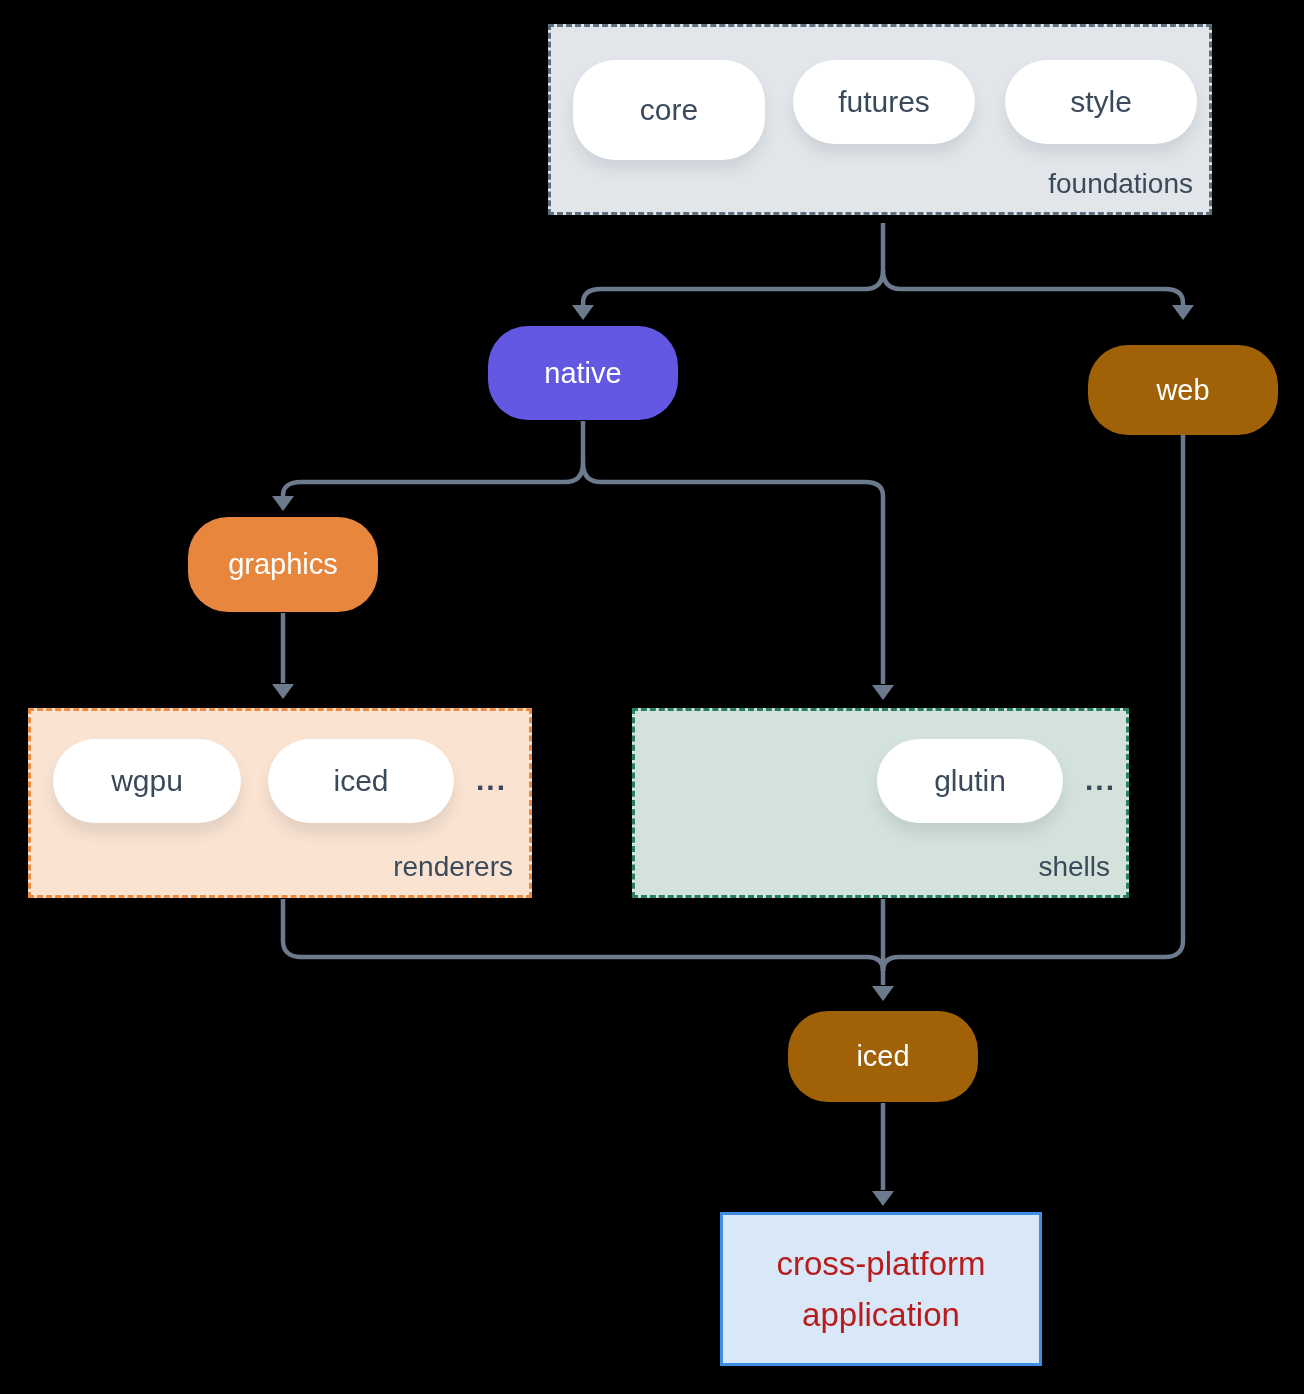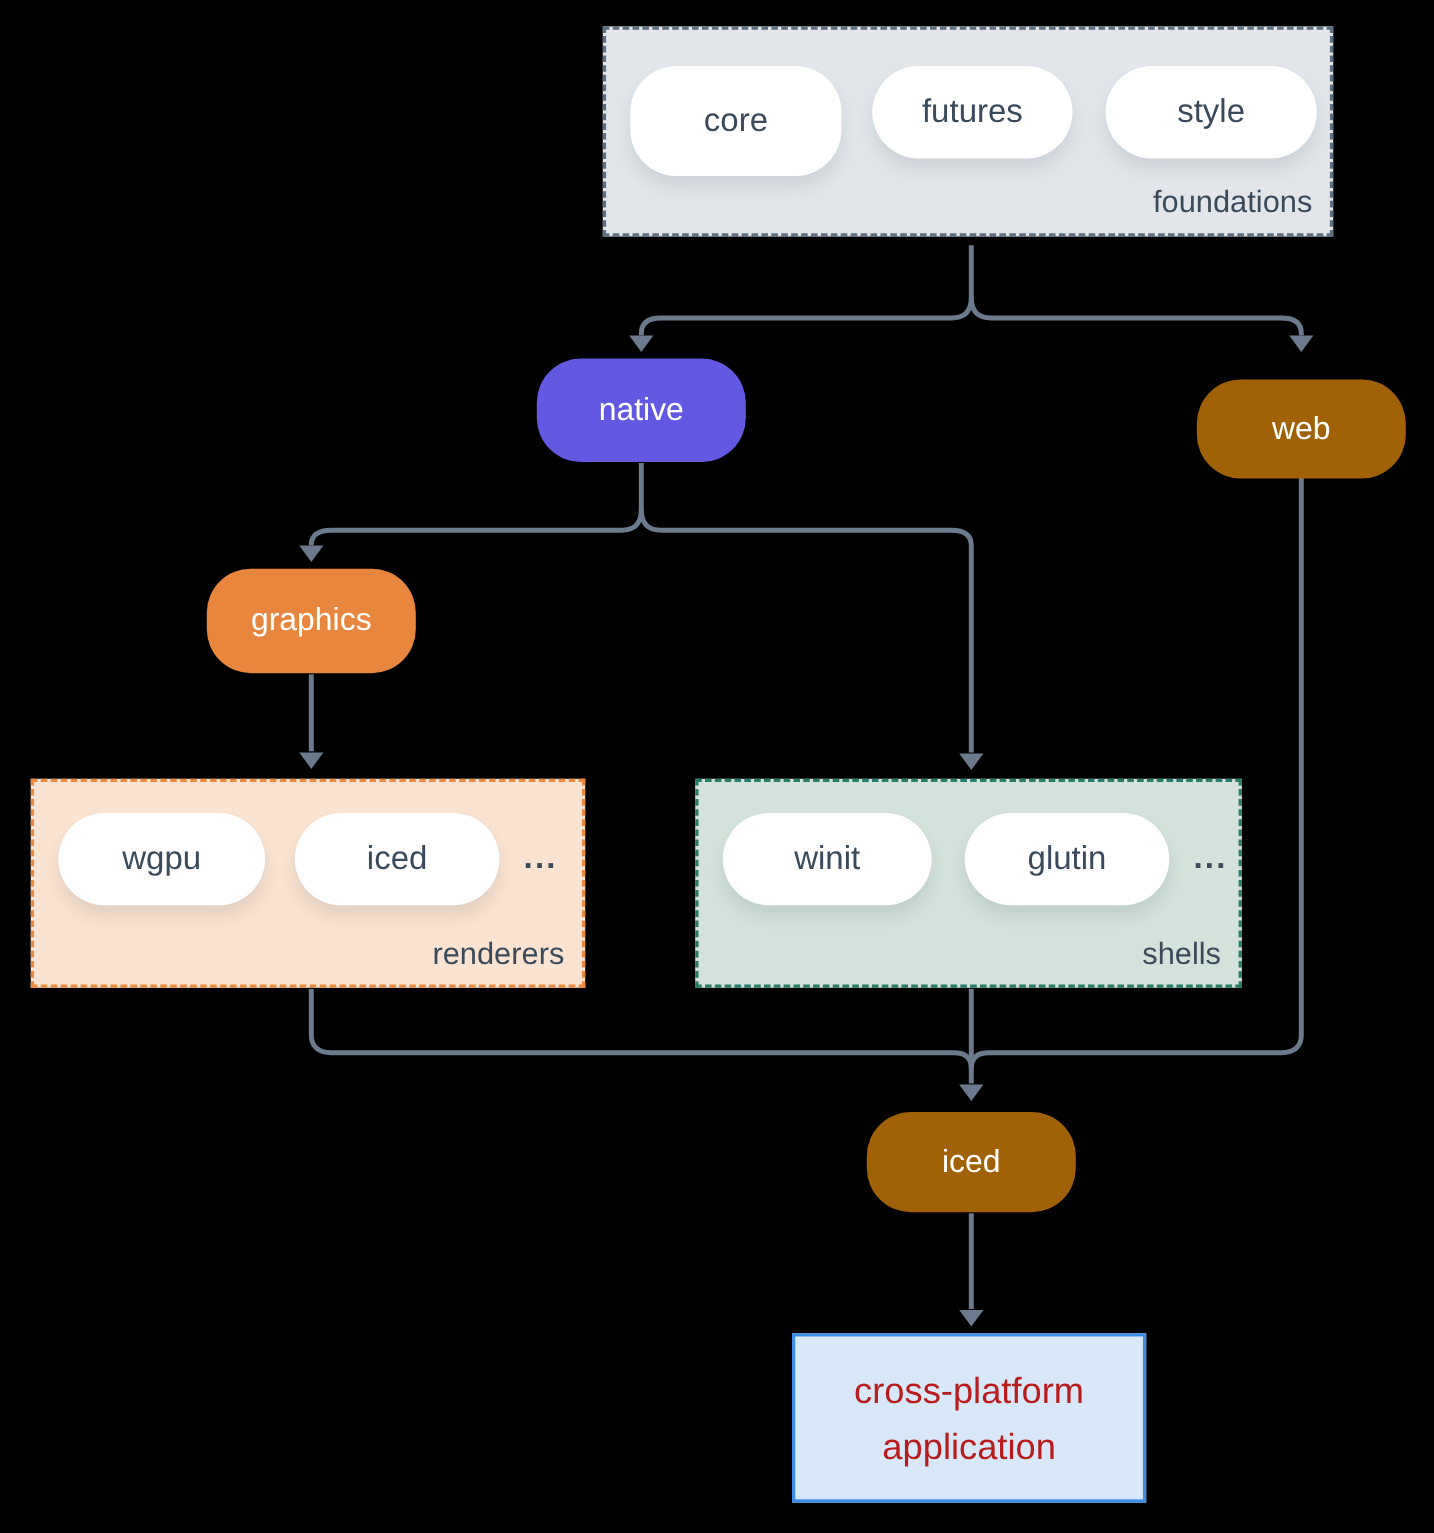--- a/index.html
+++ b/index.html
@@ -79,21 +79,20 @@
   <div class="node graphics">graphics</div>
 
   <div class="group renderers">
     <div class="pill" style="left:22px;top:28px;width:188px;height:84px;">wgpu</div>
     <div class="pill" style="left:237px;top:28px;width:186px;height:84px;">iced</div>
     <div class="dots" style="left:445px;top:52px;">...</div>
     <div class="corner-label">renderers</div>
   </div>
 
   <div class="group shells">
-    <div class="pill" style="left:22px;top:28px;width:190px;height:84px;">winit</div>
     <div class="pill" style="left:242px;top:28px;width:186px;height:84px;">glutin</div>
     <div class="dots" style="left:450px;top:52px;">...</div>
     <div class="corner-label">shells</div>
   </div>
 
   <div class="node iced">iced</div>
 
   <div class="appbox">
     <span>cross-platform</span>
     <span>application</span>

